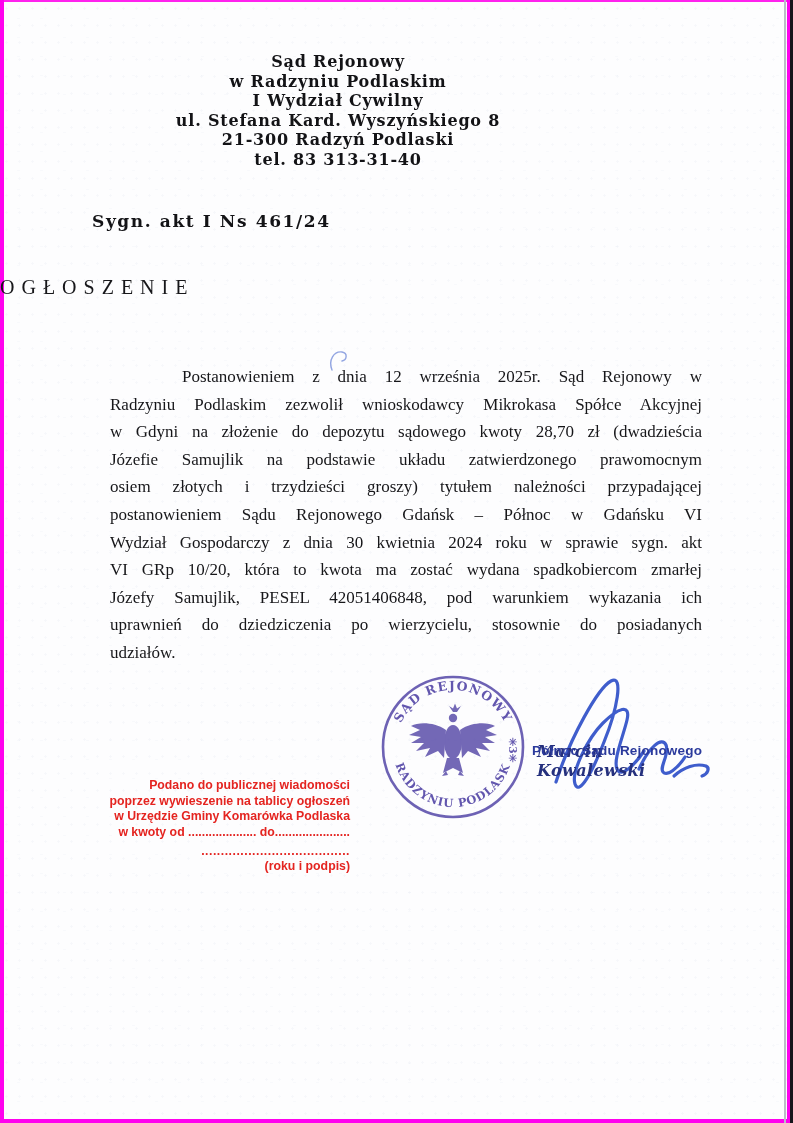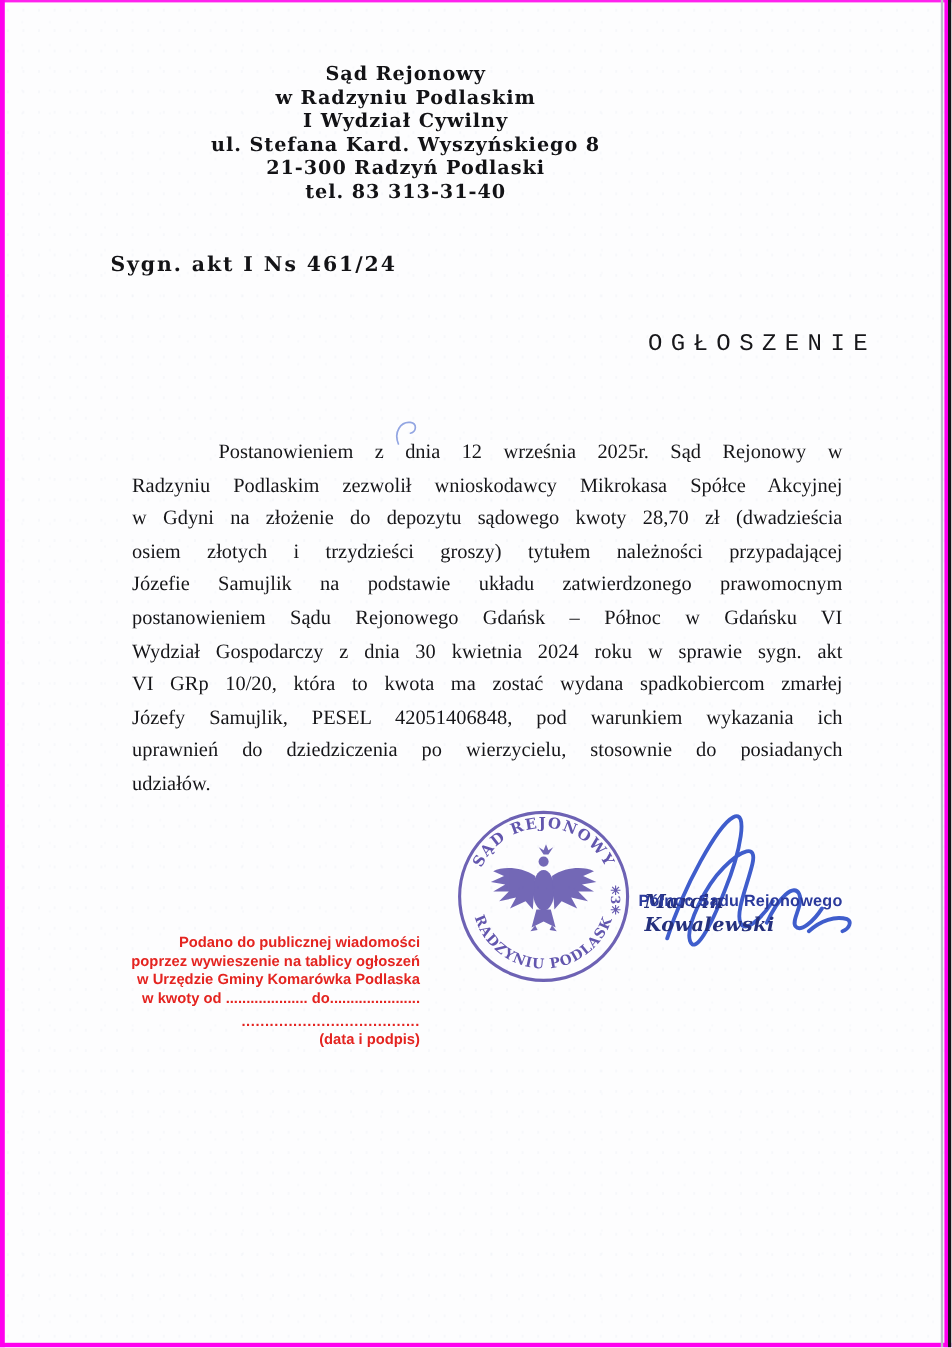--- a/index.html
+++ b/index.html
@@ -27,22 +27,22 @@
     position:absolute;top:52px;left:0;width:676px;text-align:center;
     font-family:"DejaVu Serif", serif;font-weight:bold;
     font-size:16px;line-height:19.5px;letter-spacing:0.8px;color:#131316;
   }
   .case-number{
     position:absolute;top:211px;left:92px;
     font-family:"DejaVu Serif", serif;font-weight:bold;
     font-size:17px;letter-spacing:1.6px;color:#131316;
   }
   .doc-title{
-    position:absolute;top:276px;left:0;width:730px;text-align:right;
-    font-family:Liberation Mono, monospace;font-weight:500;
+    position:absolute;top:276px;left:0;width:730px;text-align:left;
+    font-family:Liberation Serif, serif;font-weight:500;
     font-size:20px;letter-spacing:7px;color:#17171a;
   }
   .body-text{
     position:absolute;top:363px;left:110px;width:592px;
     font-size:17px;line-height:27.6px;color:#161619;
   }
   .bline{text-align:justify;text-align-last:justify;}
   .bline.first{text-indent:72px;}
   .bline.last{text-align-last:left;}
 
@@ -100,22 +100,22 @@
   <div class="pen-mark">
     <svg width="30" height="26" viewBox="0 0 30 26">
       <path d="M6,22 C2,12 8,3 16,4 C22,5 21,12 16,13" fill="none" stroke="#3a5ccb" stroke-width="1.4" opacity="0.55" stroke-linecap="round"></path>
     </svg>
   </div>
 
   <div class="body-text">
     <div class="bline first">Postanowieniem z dnia 12 września 2025r. Sąd Rejonowy w</div>
     <div class="bline">Radzyniu Podlaskim zezwolił wnioskodawcy Mikrokasa Spółce Akcyjnej</div>
     <div class="bline">w Gdyni na złożenie do depozytu sądowego kwoty 28,70 zł (dwadzieścia</div>
+    <div class="bline">Józefie Samujlik na podstawie układu zatwierdzonego prawomocnym</div>
     <div class="bline">osiem złotych i trzydzieści groszy) tytułem należności przypadającej</div>
-    <div class="bline">Józefie Samujlik na podstawie układu zatwierdzonego prawomocnym</div>
     <div class="bline">postanowieniem Sądu Rejonowego Gdańsk – Północ w Gdańsku VI</div>
     <div class="bline">Wydział Gospodarczy z dnia 30 kwietnia 2024 roku w sprawie sygn. akt</div>
     <div class="bline">VI GRp 10/20, która to kwota ma zostać wydana spadkobiercom zmarłej</div>
     <div class="bline">Józefy Samujlik, PESEL 42051406848, pod warunkiem wykazania ich</div>
     <div class="bline">uprawnień do dziedziczenia po wierzycielu, stosownie do posiadanych</div>
     <div class="bline last">udziałów.</div>
   </div>
 
   <div class="seal">
     <svg width="150" height="150" viewBox="0 0 150 150">
@@ -156,16 +156,16 @@
 
   <div class="judge-name">Marcin Kowalewski</div>
   <div class="judge-title">Północ Sądu Rejonowego</div>
 
   <div class="pub-stamp">
     <div>Podano do publicznej wiadomości</div>
     <div>poprzez wywieszenie na tablicy ogłoszeń</div>
     <div>w Urzędzie Gminy Komarówka Podlaska</div>
     <div>w kwoty od .................... do......................</div>
     <div class="dots-line">......................................</div>
-    <div class="caption">(data i podpis)</div>
+    <div class="caption">(roku i podpis)</div>
   </div>
 
 </div>
 
 </body></html>

